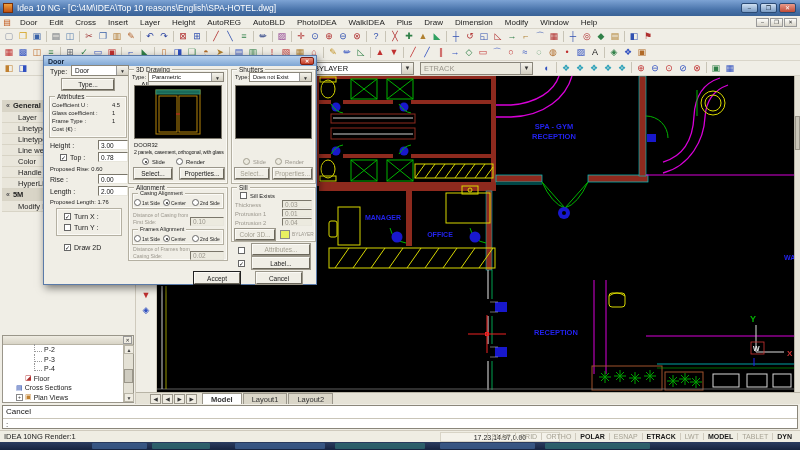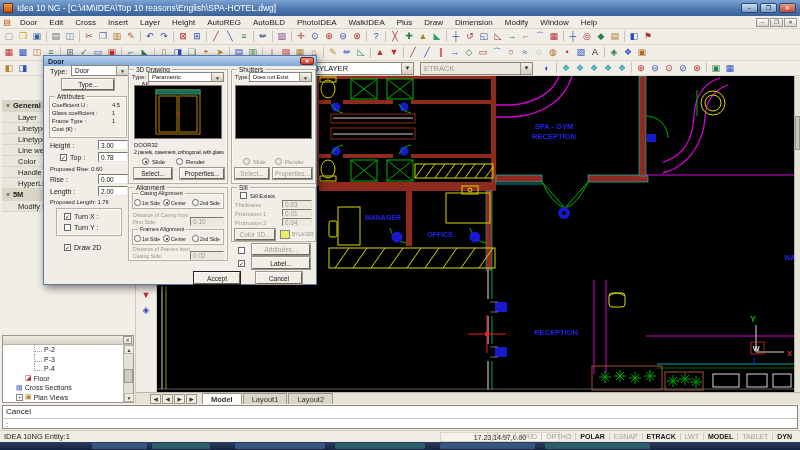--- a/index.html
+++ b/index.html
@@ -555,21 +555,21 @@
   </div>
 
   <div id="cmdwin">
     <div id="cmdbox">
       <div id="cmdhist">Cancel</div>
       <div id="cmdline">:</div>
     </div>
   </div>
 
   <div id="statusbar">
-    <span style="padding-left:4px;">IDEA 10NG Entity:1</span>
+    <span style="padding-left:4px;">IDEA 10NG Render:1</span>
     <span id="coords">17.23,14.97,0.00</span>
     <span id="stoggles">
         <span class="tog">SNAP</span>
         <span class="tog">GRID</span>
         <span class="tog">ORTHO</span>
         <span class="tog on">POLAR</span>
         <span class="tog">ESNAP</span>
         <span class="tog on">ETRACK</span>
         <span class="tog">LWT</span>
         <span class="tog on">MODEL</span>

